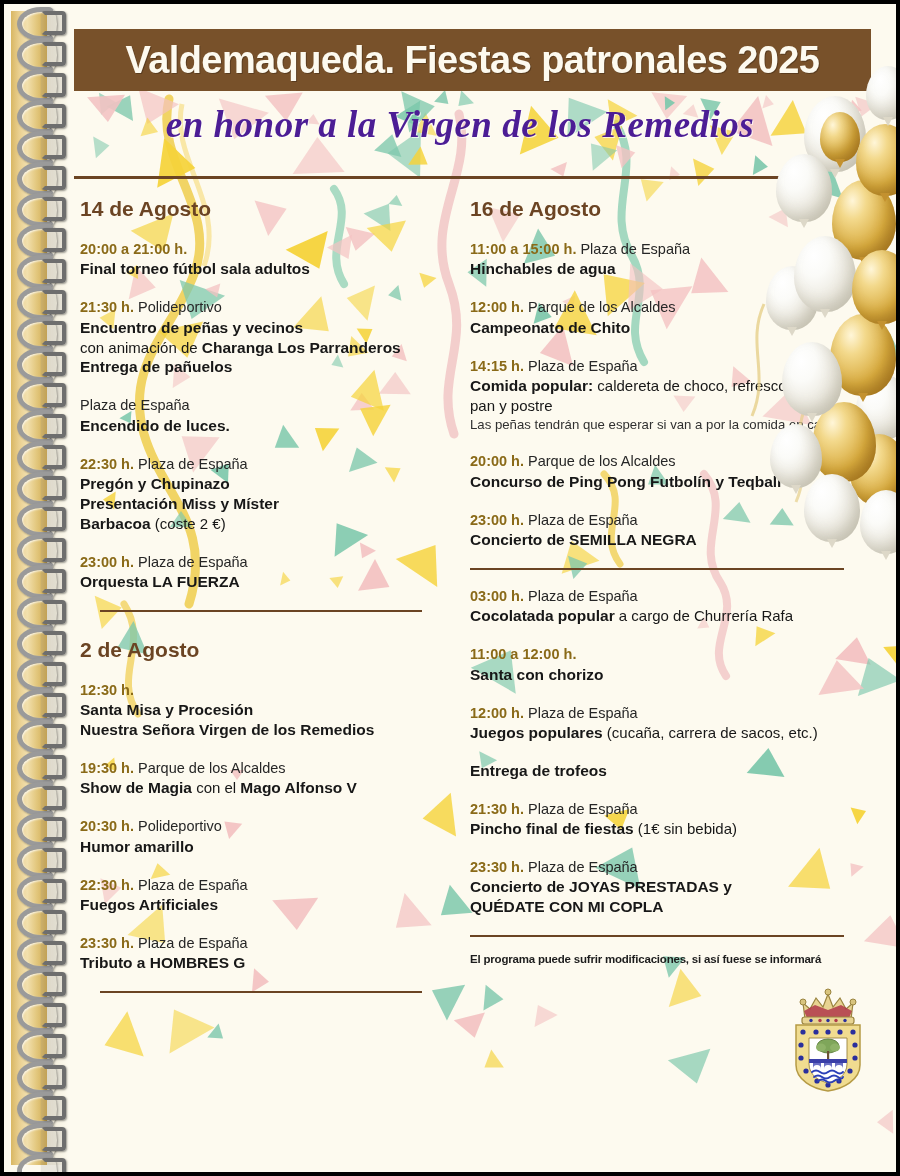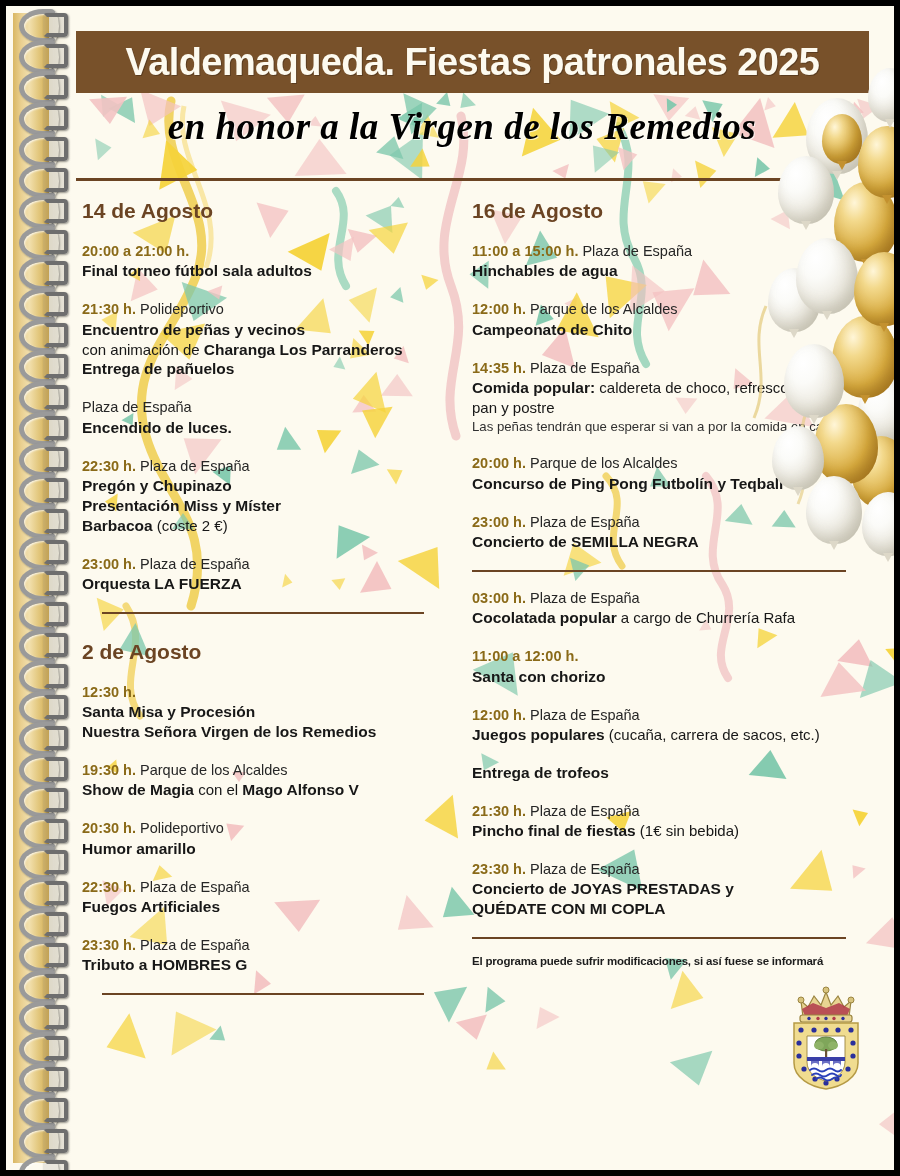--- a/index.html
+++ b/index.html
@@ -12,21 +12,21 @@
   }
 
   
   .poster {
     position: relative;
     width: 900px;
     height: 1176px;
     overflow: hidden;
     background: #fdfaf0;
     box-sizing: border-box;
-    border: 6px solid #000000;
+    border: 4px solid #000000;
   }
 
   
   .paper {
     position: absolute;
     left: 0; top: 0; right: 0; bottom: 0;
     background: #fdfaef;
   }
 
   
@@ -122,21 +122,21 @@
     font-family: "Liberation Sans", sans-serif;
     text-shadow: 1px 1px 0 rgba(0,0,0,.25);
   }
 
   .subtitle {
     position: absolute;
     left: 6px;
     top: 92px;
     width: 760px;
     text-align: center;
-    color: #000000;
+    color: #4c1d95;
     font-size: 37px;
     font-weight: bold;
     font-style: italic;
     font-family: "Liberation Serif", serif;
     letter-spacing: 0.5px;
     text-shadow: 1px 1px 0 rgba(255,255,255,.7);
     z-index: 6;
   }
 
   .subtitle-rule {
@@ -699,21 +699,21 @@
             <div class="day-title">16 de Agosto</div>
             <div class="event">
               <div><span class="time">11:00 a 15:00 h.</span><span class="place"> Plaza de España</span></div>
               <div class="line"><span>Hinchables de agua</span></div>
             </div>
             <div class="event">
               <div><span class="time">12:00 h.</span><span class="place"> Parque de los Alcaldes</span></div>
               <div class="line"><span>Campeonato de Chito</span></div>
             </div>
             <div class="event">
-              <div><span class="time">14:35 h.</span><span class="place"> Plaza de España</span></div>
+              <div><span class="time">14:15 h.</span><span class="place"> Plaza de España</span></div>
               <div class="line"><span>Comida popular:</span><span class="reg"> caldereta de choco, refresco</span></div>
               <div class="line"><span class="reg">pan y postre</span></div>
               <span class="note">Las peñas tendrán que esperar si van a por la comida en cacerolas</span>
             </div>
             <div class="event">
               <div><span class="time">20:00 h.</span><span class="place"> Parque de los Alcaldes</span></div>
               <div class="line"><span>Concurso de Ping Pong Futbolín y Teqball</span></div>
             </div>
             <div class="event">
               <div><span class="time">23:00 h.</span><span class="place"> Plaza de España</span></div>

